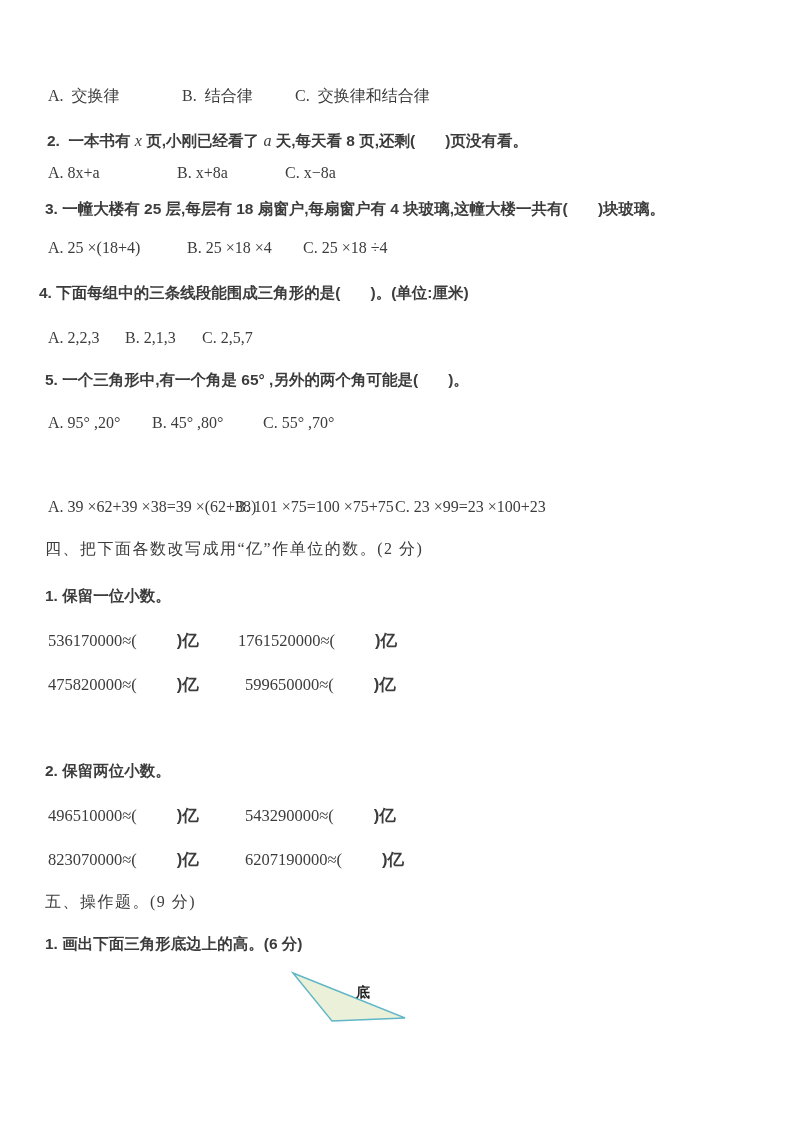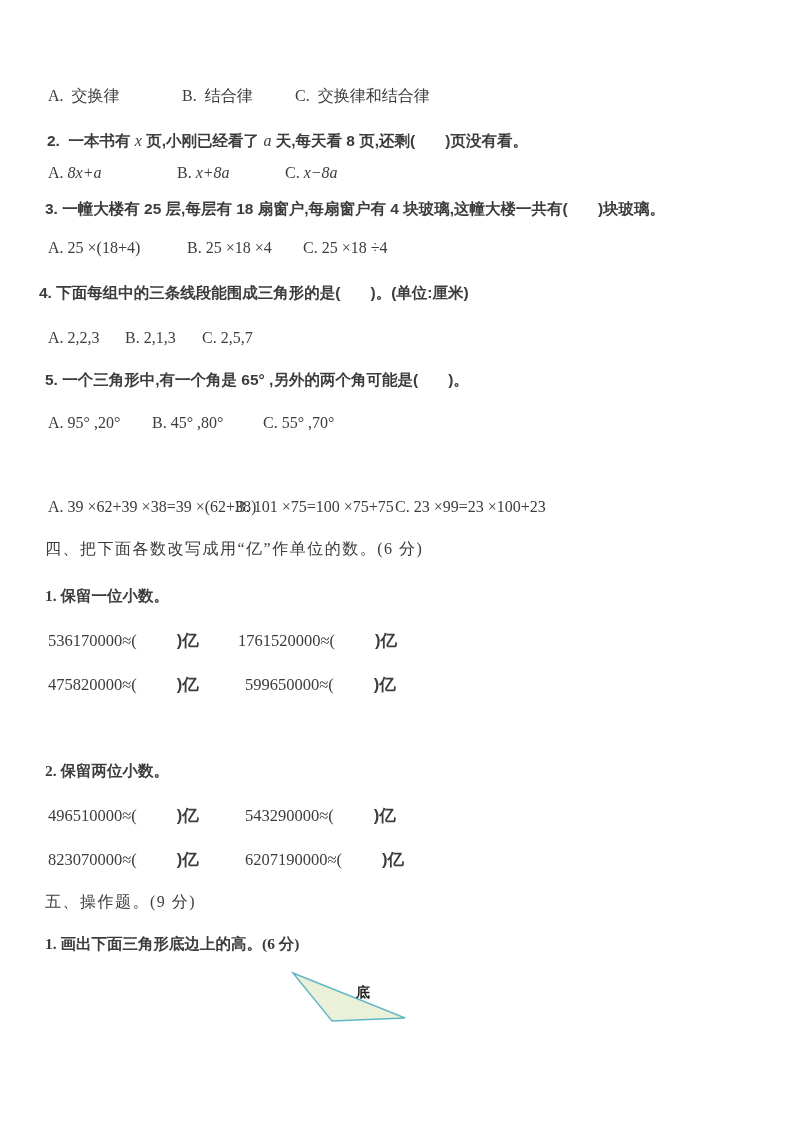--- a/index.html
+++ b/index.html
@@ -23,28 +23,28 @@
     font-family: "Liberation Sans", "DejaVu Sans", sans-serif;
     font-weight: 700;
     font-size: 15.5px;
   }
   .var {
     font-family: "Liberation Serif", "DejaVu Serif", serif;
     font-style: italic;
     font-weight: 400;
     font-size: 16px;
   }
-  .math { font-style: italic; }
+  .math { }
   .sec-title {
     font-family: "Liberation Serif", "DejaVu Serif", serif;
     font-size: 16px;
     letter-spacing: 1.5px;
   }
   .sub {
-    font-family: Liberation Serif, serif;
+    font-family: Liberation Sans, sans-serif;
     font-weight: 700;
     font-size: 15.5px;
   }
   .cell {
     position: absolute;
     white-space: pre;
     font-family: "Liberation Serif", "DejaVu Serif", serif;
     font-size: 16.5px;
   }
   .blank { display: inline-block; width: 40px; }
@@ -114,21 +114,21 @@
   </div>
 
 
   <div class="row" style="top:498px">
     <span class="opt" style="left:48px">A. 39 ×62+39 ×38=39 ×(62+38)</span>
     <span class="opt" style="left:235px">B. 101 ×75=100 ×75+75</span>
     <span class="opt" style="left:395px">C. 23 ×99=23 ×100+23</span>
   </div>
 
   <div class="row" style="top:539px">
-    <span class="sec-title" style="left:45px">四、把下面各数改写成用“亿”作单位的数。(6 分)</span>
+    <span class="sec-title" style="left:45px">四、把下面各数改写成用“亿”作单位的数。(2 分)</span>
   </div>
 
   <div class="row" style="top:586px">
     <span class="sub" style="left:45px">1. 保留一位小数。</span>
   </div>
 
   <div class="row" style="top:630px">
     <span class="cell" style="left:48px"><span>536170000</span><span>≈(</span><span class="blank"></span><span class="unit">)亿</span></span>
     <span class="cell" style="left:238px"><span>1761520000</span><span>≈(</span><span class="blank"></span><span class="unit">)亿</span></span>
   </div>

